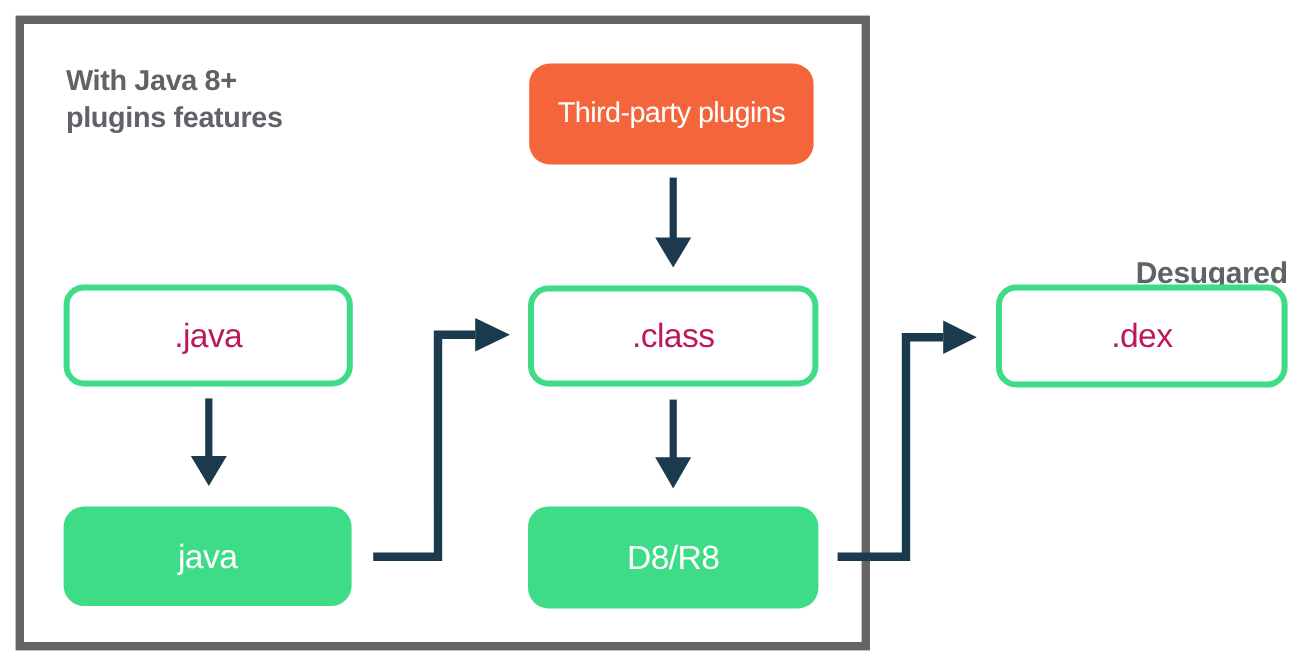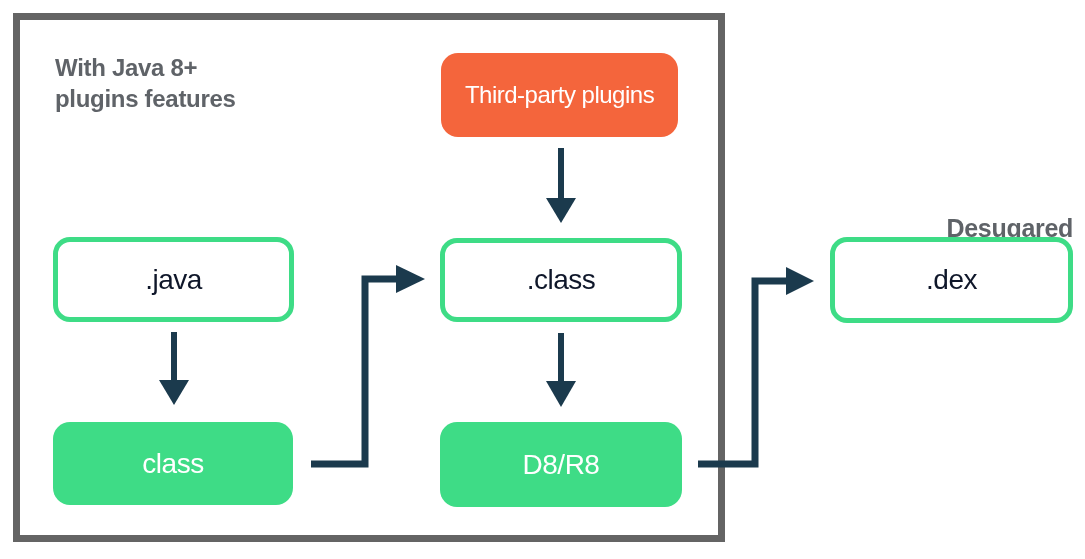--- a/index.html
+++ b/index.html
@@ -33,21 +33,21 @@
     justify-content: center;
     box-sizing: border-box;
     font-weight: normal;
     letter-spacing: -0.5px;
     z-index: 2;
     border-radius: 17px;
   }
   .node.outline {
     background: #ffffff;
     border: 5px solid #3EDC86;
-    color: #0f172a;
+    color: #be185d;
     font-size: 28px;
   }
   .node.fill-green {
     background: #3EDC86;
     color: #ffffff;
     font-size: 28px;
   }
   .node.fill-orange {
     background: #F4653C;
     color: #ffffff;
@@ -103,21 +103,21 @@
   <div class="annotation annotation-desugared">Desugared</div>
 
   <div class="node fill-orange node-third-party">Third-party plugins</div>
 
   <div class="node outline node-java">.java</div>
 
   <div class="node outline node-class">.class</div>
 
   <div class="node outline node-dex">.dex</div>
 
-  <div class="node fill-green node-javac">class</div>
+  <div class="node fill-green node-javac">java</div>
 
   <div class="node fill-green node-d8r8">D8/R8</div>
 
   <svg class="arrow-layer" viewBox="0 0 1085 559" xmlns="http://www.w3.org/2000/svg">
     <g stroke="#1B3A4D" fill="#1B3A4D">
 
       <g>
         <line x1="561" y1="148" x2="561" y2="200" stroke-width="6"></line>
         <polygon points="546,198 576,198 561,223" stroke="none"></polygon>
       </g>

